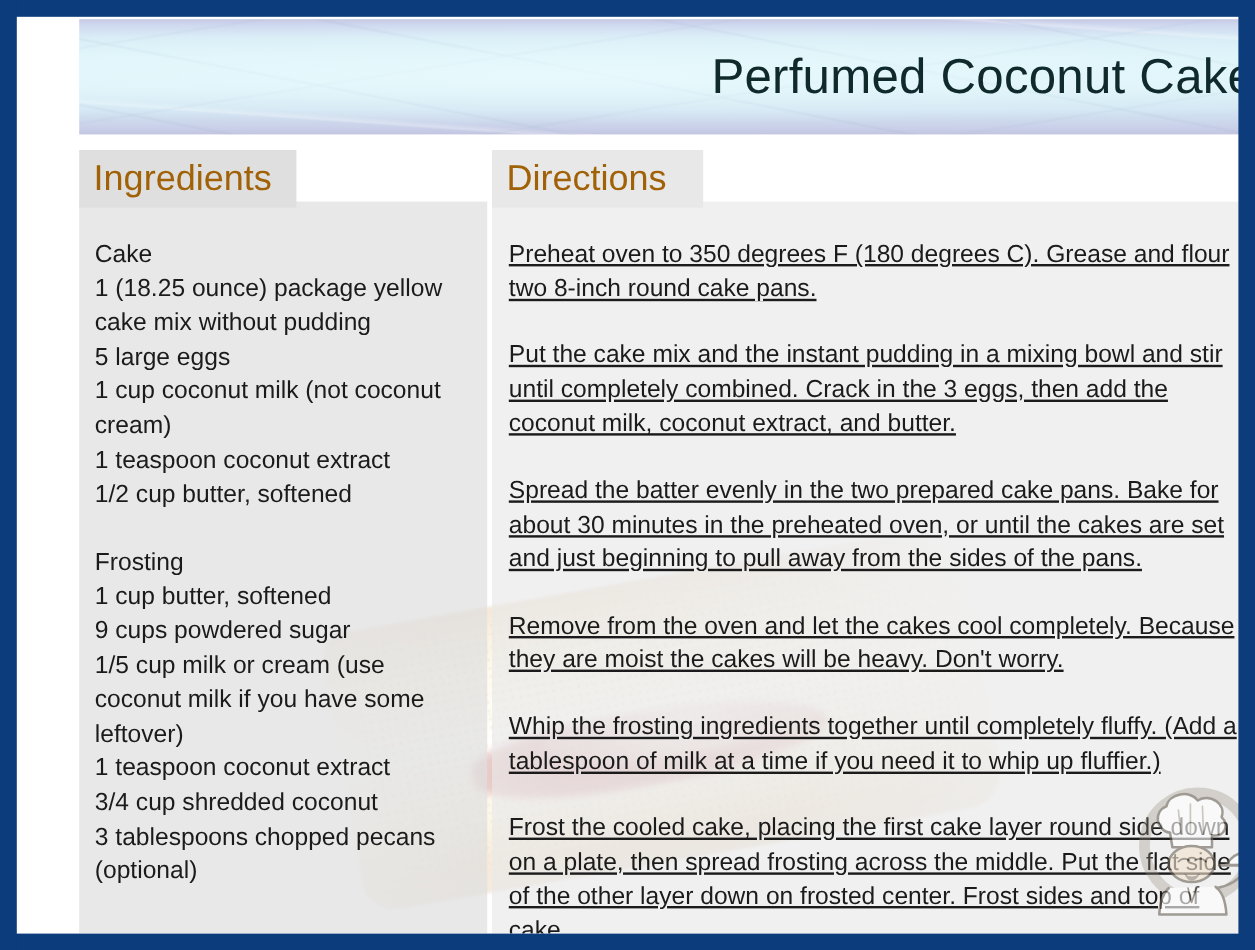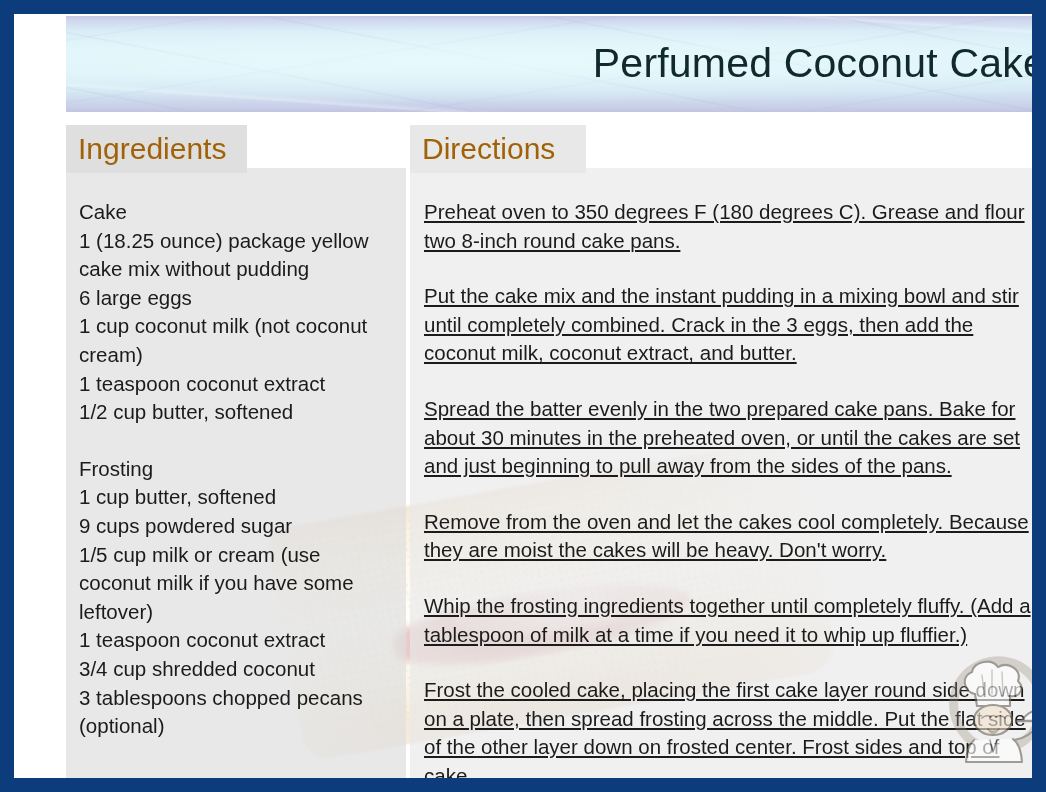--- a/index.html
+++ b/index.html
@@ -297,21 +297,21 @@
     <div class="tab tab-ingredients">
       <span>Ingredients</span>
     </div>
     <div class="tab tab-directions">
       <span>Directions</span>
     </div>
 
     <div class="col col-ingredients">
       <div class="ing-line">Cake</div>
       <div class="ing-line">1 (18.25 ounce) package yellow cake mix without pudding</div>
-      <div class="ing-line">6 large eggs</div>
+      <div class="ing-line">5 large eggs</div>
       <div class="ing-line">1 cup coconut milk (not coconut cream)</div>
       <div class="ing-line">1 teaspoon coconut extract</div>
       <div class="ing-line">1/2 cup butter, softened</div>
       <div class="ing-gap"></div>
       <div class="ing-line">Frosting</div>
       <div class="ing-line">1 cup butter, softened</div>
       <div class="ing-line">9 cups powdered sugar</div>
       <div class="ing-line">1/5 cup milk or cream (use coconut milk if you have some leftover)</div>
       <div class="ing-line">1 teaspoon coconut extract</div>
       <div class="ing-line">3/4 cup shredded coconut</div>

